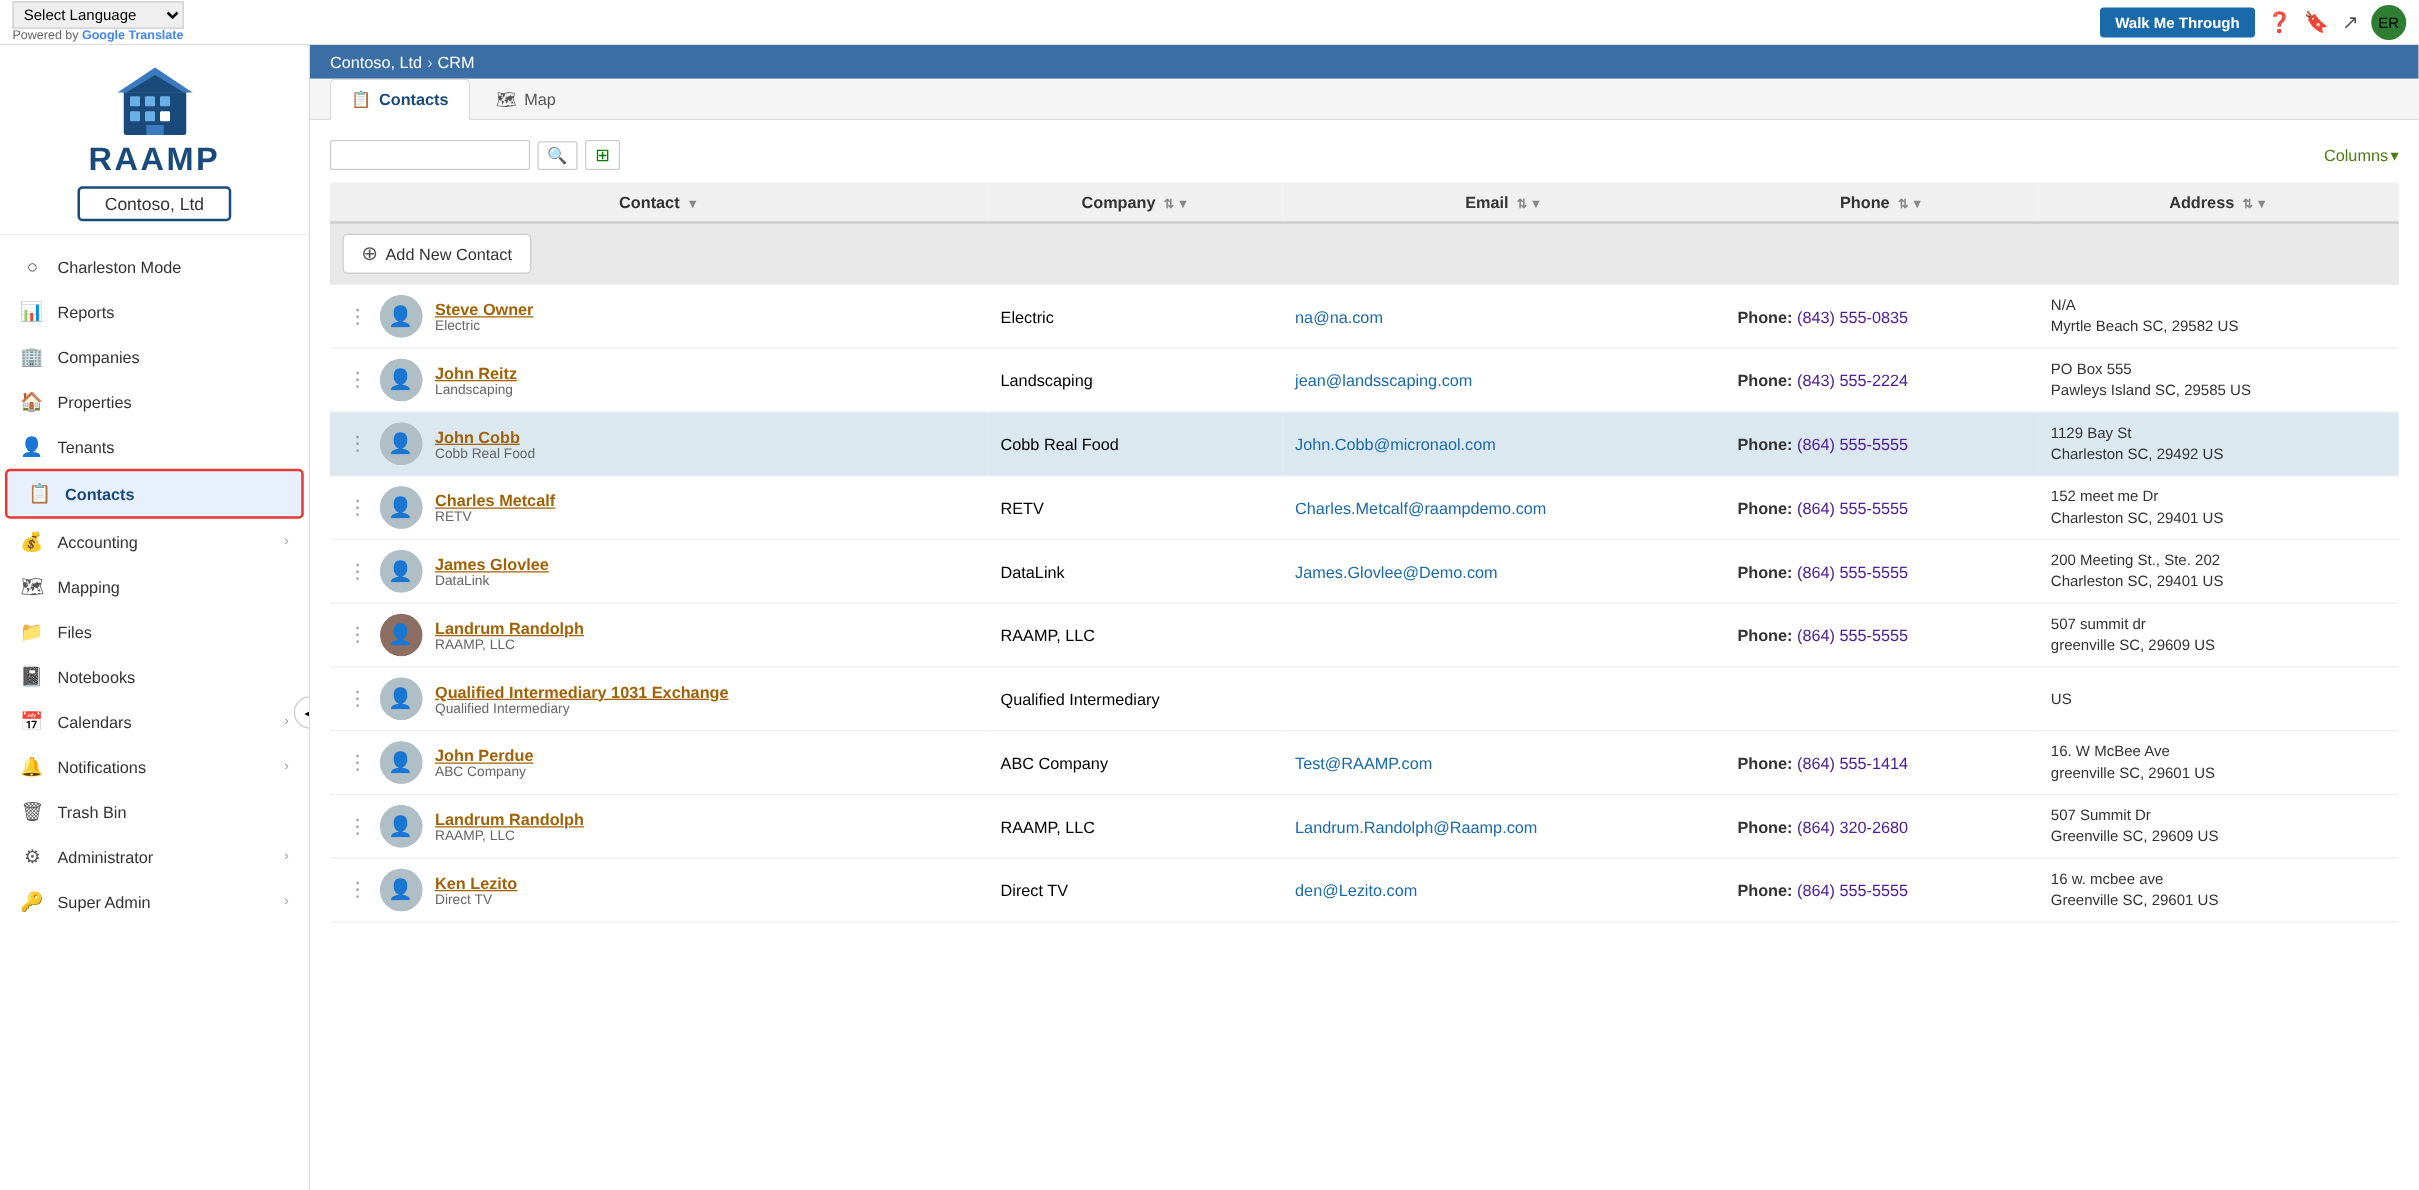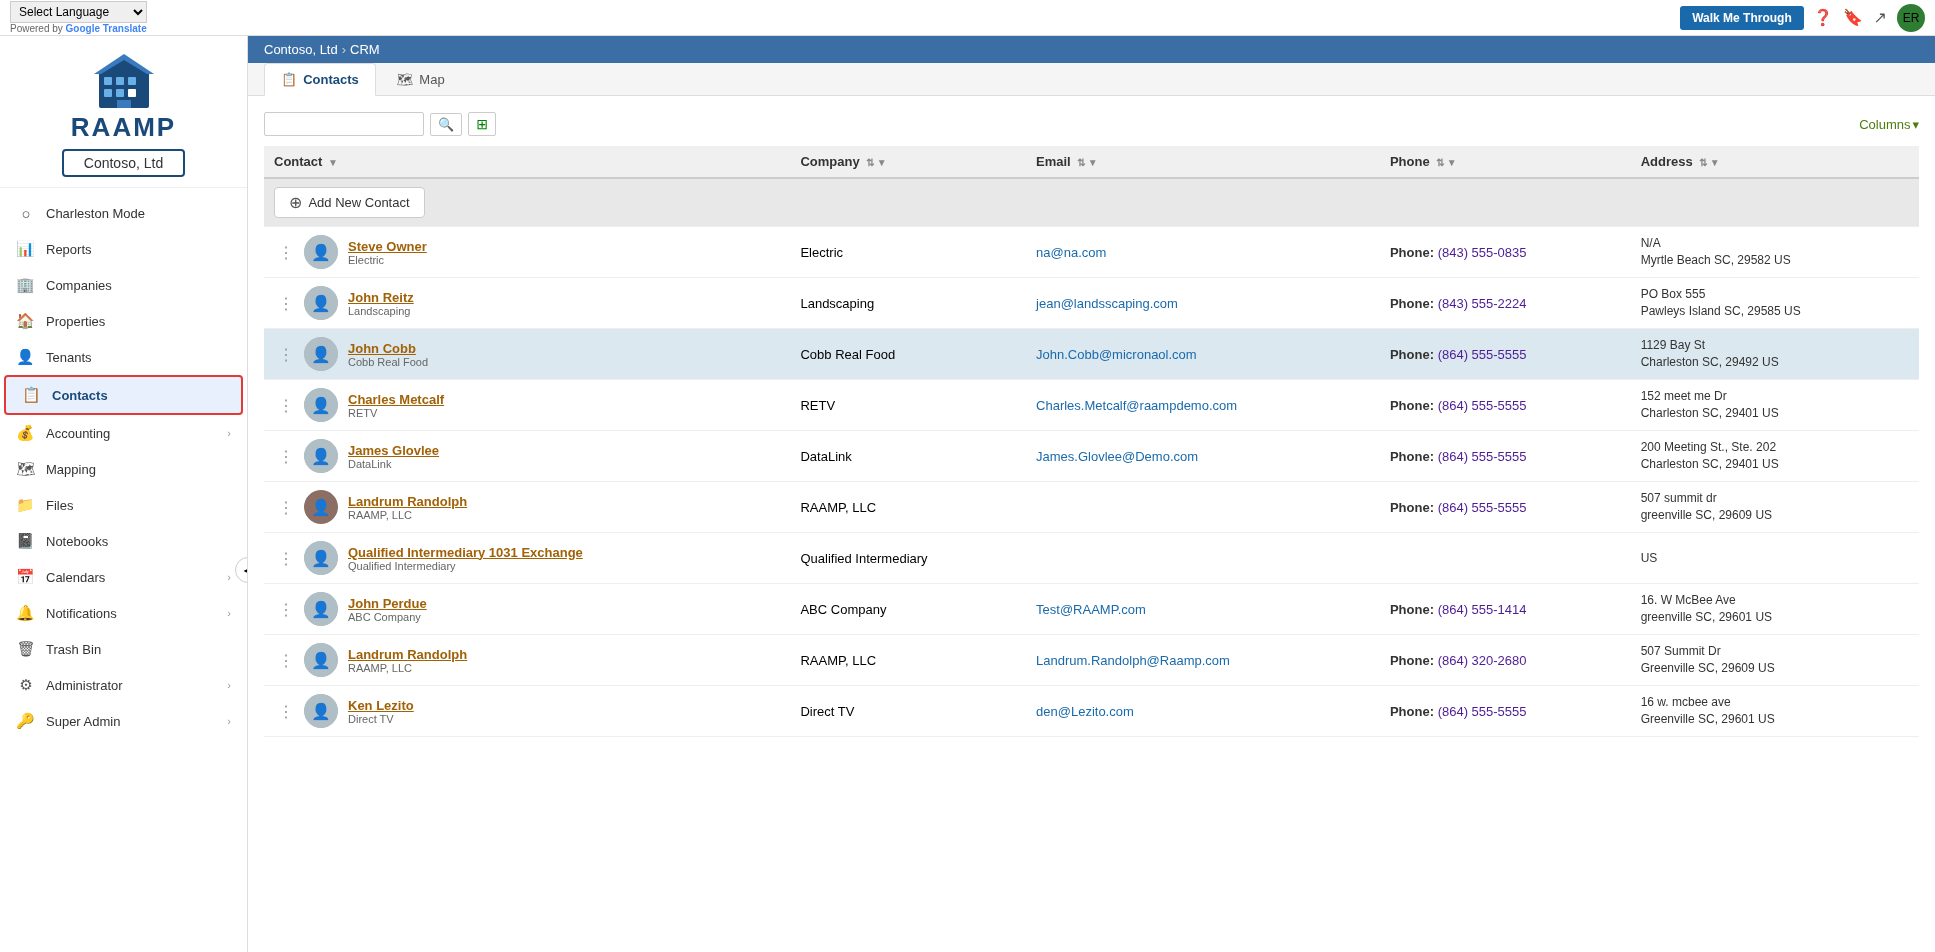--- a/index.html
+++ b/index.html
@@ -153,21 +153,21 @@
     .columns-btn {
       margin-left: auto; color: #4d7c0f; cursor: pointer; font-size: 13px;
       display: flex; align-items: center; gap: 2px;
     }
 
     
     .contacts-table { width: 100%; border-collapse: collapse; font-size: 13px; }
     .contacts-table thead th {
       background: #f0f0f0;
       padding: 8px 10px;
-      text-align: left;
+      text-align: center;
       font-weight: bold;
       color: #333;
       border-bottom: 2px solid #ccc;
       white-space: nowrap;
     }
     .contacts-table thead th .sort-icon { font-size: 10px; color: #888; margin-left: 3px; }
     .contacts-table thead th .filter-icon { font-size: 10px; color: #888; margin-left: 2px; }
     .contacts-table tbody tr { border-bottom: 1px solid #eee; }
     .contacts-table tbody tr.highlighted { background: #dce8f0; }
     .contacts-table tbody td { padding: 8px 10px; vertical-align: middle; }

